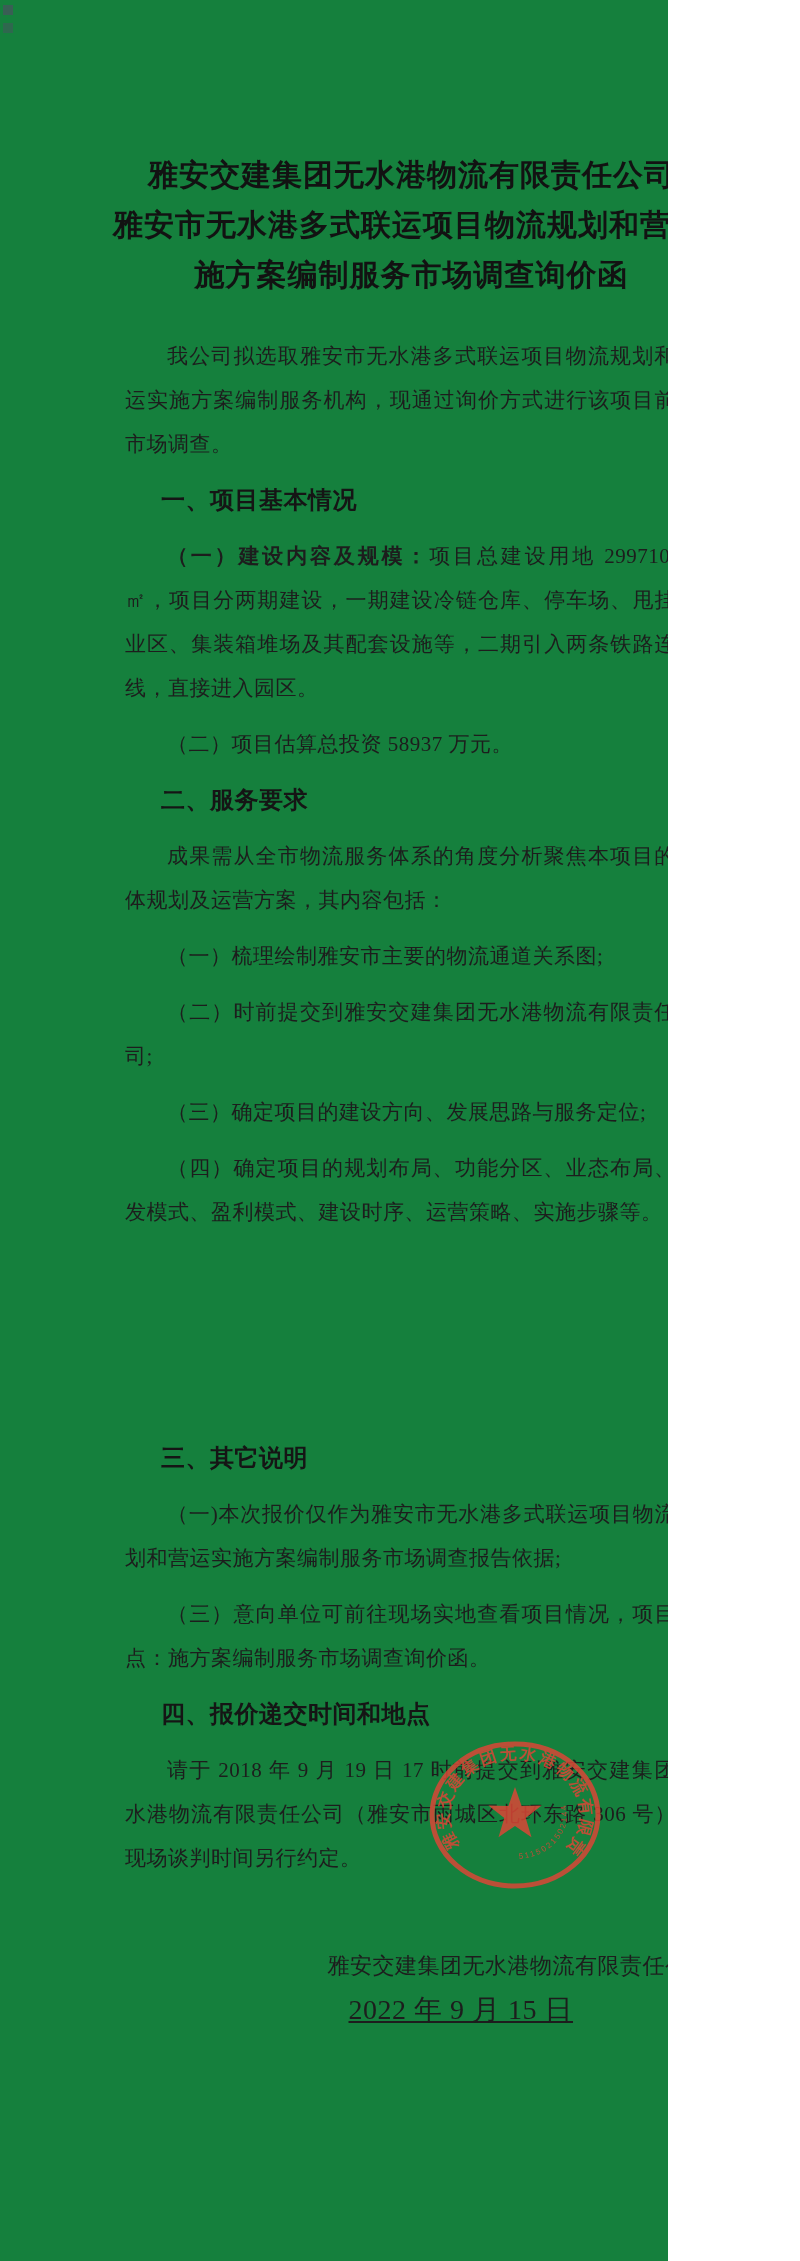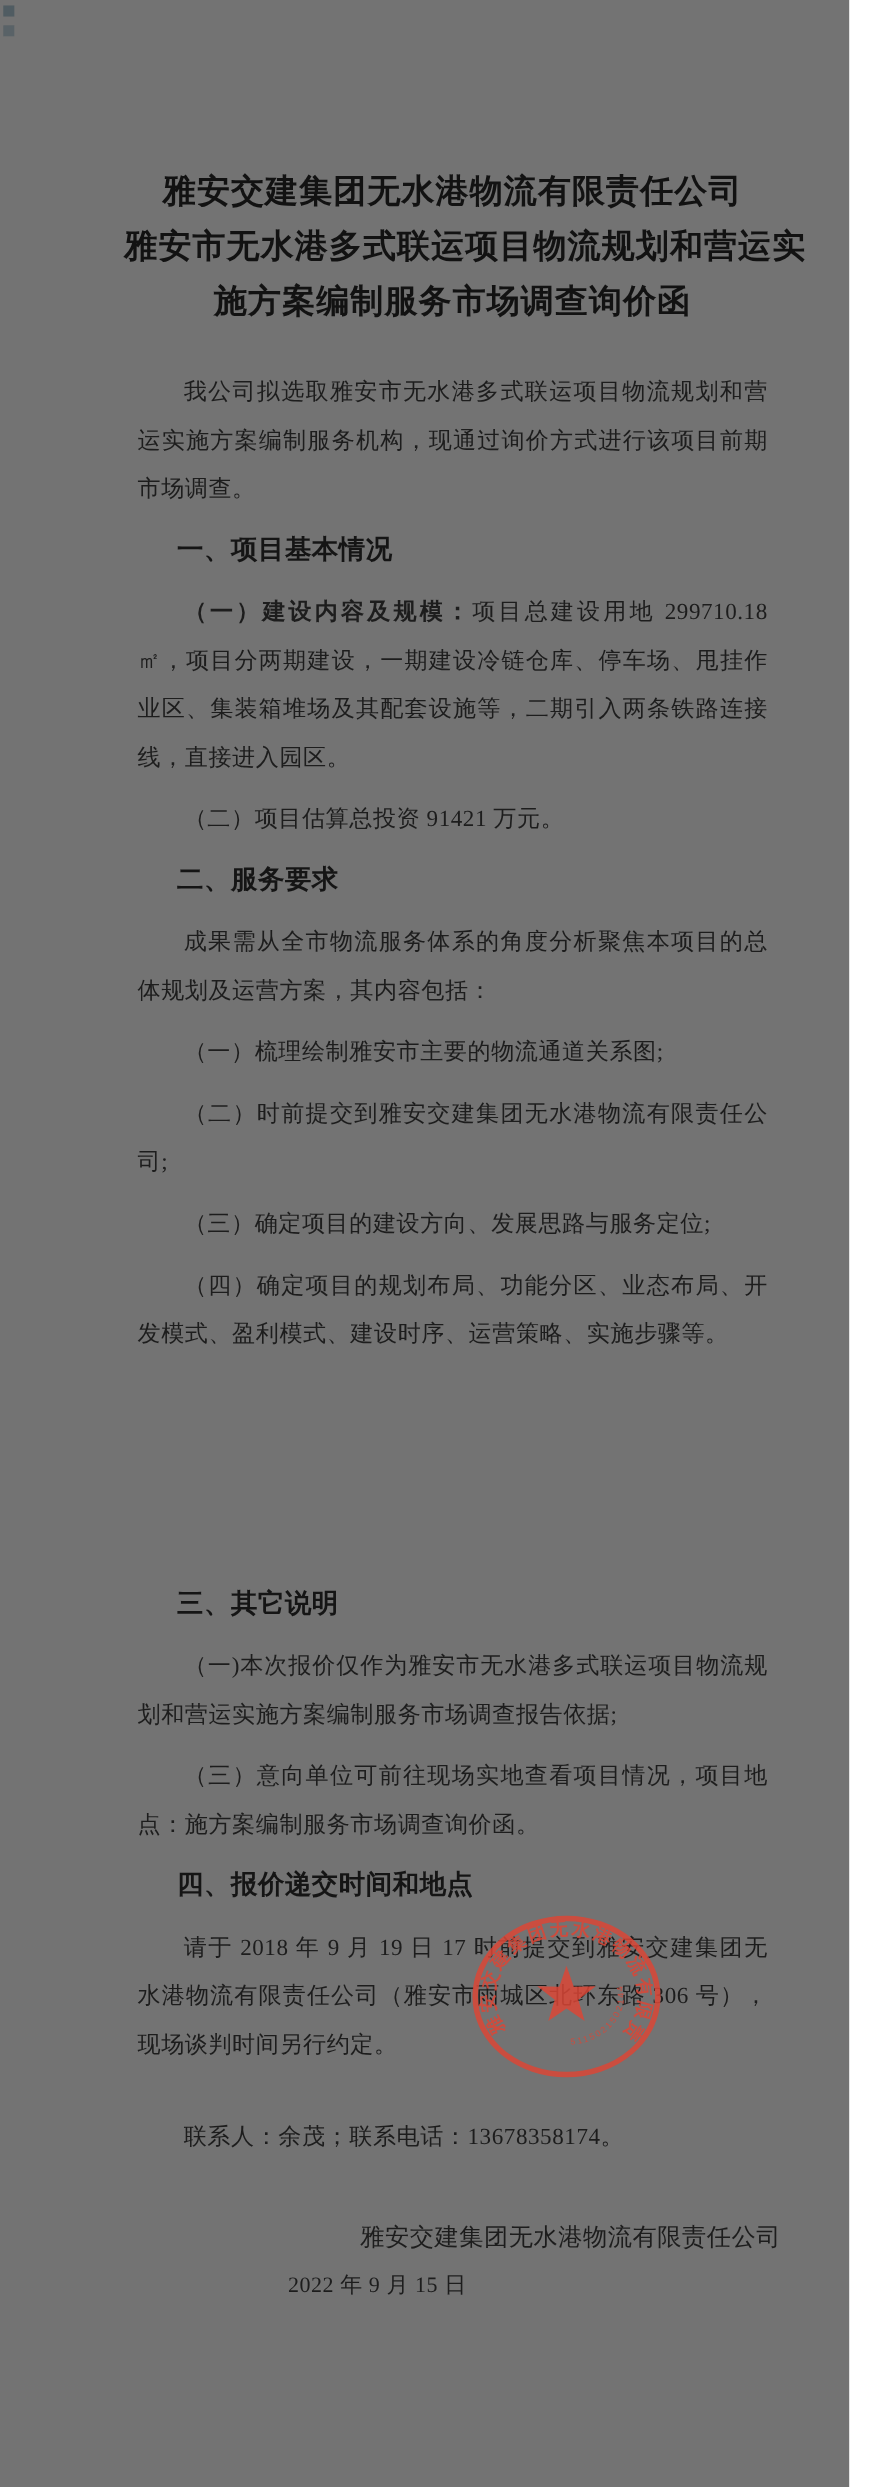--- a/index.html
+++ b/index.html
@@ -1,18 +1,18 @@
 <!DOCTYPE html>
 <html><head>
 <meta charset="utf-8">
 <style>
   html,body { margin:0; padding:0; background:#ffffff; }
   .page {
-    position:relative; width:772px; height:2261px;
-    background:#737373; overflow:hidden;
+    position:relative; width:668px; height:2261px;
+    background:#15803d; overflow:hidden;
     font-family:"Liberation Serif","DejaVu Serif",serif;
     color:#1d1d1d;
   }
   .scan-mark { position:absolute; background:#44545c; }
   .mark1 { left:3px; top:5px;  width:10px; height:10px; opacity:.75; }
   .mark2 { left:3px; top:23px; width:10px; height:10px; opacity:.55; }
 
   .content { position:absolute; left:113px; top:150px; width:597px; }
 
   .title {
@@ -30,21 +30,21 @@
     letter-spacing:.5px; text-align:justify; text-indent:2em;
   }
   .doc-h {
     margin:0; font-size:24px; line-height:44px; font-weight:bold;
     font-family:"Liberation Sans","DejaVu Sans",sans-serif;
     text-indent:2em; color:#151515; letter-spacing:.5px;
   }
   .lbl-bold { font-weight:bold; }
 
   .sig-line  { margin:0; font-size:22px; line-height:44px; text-align:right; letter-spacing:.5px; }
-  .date-line { margin:0; font-size:20px; line-height:44px; text-align:center; padding-right:137px; letter-spacing:.5px; }
+  .date-line { margin:0; font-size:28px; line-height:44px; text-align:right; padding-right:137px; letter-spacing:.5px;text-decoration:underline; }
 
   .seal {
     position:absolute; left:427px; top:1739px; width:176px; height:152px;
     opacity:.84; pointer-events:none;
   }
   .seal text { font-family:"Liberation Sans","DejaVu Sans",sans-serif; }
 </style>
 </head>
 <body>
 
@@ -60,21 +60,21 @@
     <p class="title">施方案编制服务市场调查询价函</p>
 
     <div class="sp22"></div>
 
     <p class="doc">我公司拟选取雅安市无水港多式联运项目物流规划和营运实施方案编制服务机构，现通过询价方式进行该项目前期市场调查。</p>
 
     <p class="doc-h">一、项目基本情况</p>
 
     <p class="doc"><span class="lbl-bold">（一）建设内容及规模：</span><span>项目总建设用地 299710.18 ㎡，项目分两期建设，一期建设冷链仓库、停车场、甩挂作业区、集装箱堆场及其配套设施等，二期引入两条铁路连接线，直接进入园区。</span></p>
 
-    <p class="doc">（二）项目估算总投资 91421 万元。</p>
+    <p class="doc">（二）项目估算总投资 58937 万元。</p>
 
     <p class="doc-h">二、服务要求</p>
 
     <p class="doc">成果需从全市物流服务体系的角度分析聚焦本项目的总体规划及运营方案，其内容包括：</p>
     <p class="doc">（一）梳理绘制雅安市主要的物流通道关系图;</p>
     <p class="doc">（二）时前提交到雅安交建集团无水港物流有限责任公司;</p>
     <p class="doc">（三）确定项目的建设方向、发展思路与服务定位;</p>
     <p class="doc">（四）确定项目的规划布局、功能分区、业态布局、开发模式、盈利模式、建设时序、运营策略、实施步骤等。</p>
 
     <div class="sp190"></div>
@@ -83,21 +83,20 @@
 
     <p class="doc">（一)本次报价仅作为雅安市无水港多式联运项目物流规划和营运实施方案编制服务市场调查报告依据;</p>
     <p class="doc">（三）意向单位可前往现场实地查看项目情况，项目地点：施方案编制服务市场调查询价函。</p>
 
     <p class="doc-h">四、报价递交时间和地点</p>
 
     <p class="doc">请于 2018 年 9 月 19 日 17 时前提交到雅安交建集团无水港物流有限责任公司（雅安市雨城区北环东路 306 号），现场谈判时间另行约定。</p>
 
     <div class="sp16"></div>
 
-    <p class="doc">联系人：余茂；联系电话：13678358174。</p>
 
     <div class="sp36"></div>
 
     <p class="sig-line">雅安交建集团无水港物流有限责任公司</p>
     <p class="date-line">2022 年 9 月 15 日</p>
 
   </div>
 
   <svg class="seal" viewBox="0 0 176 152">
     <defs>

